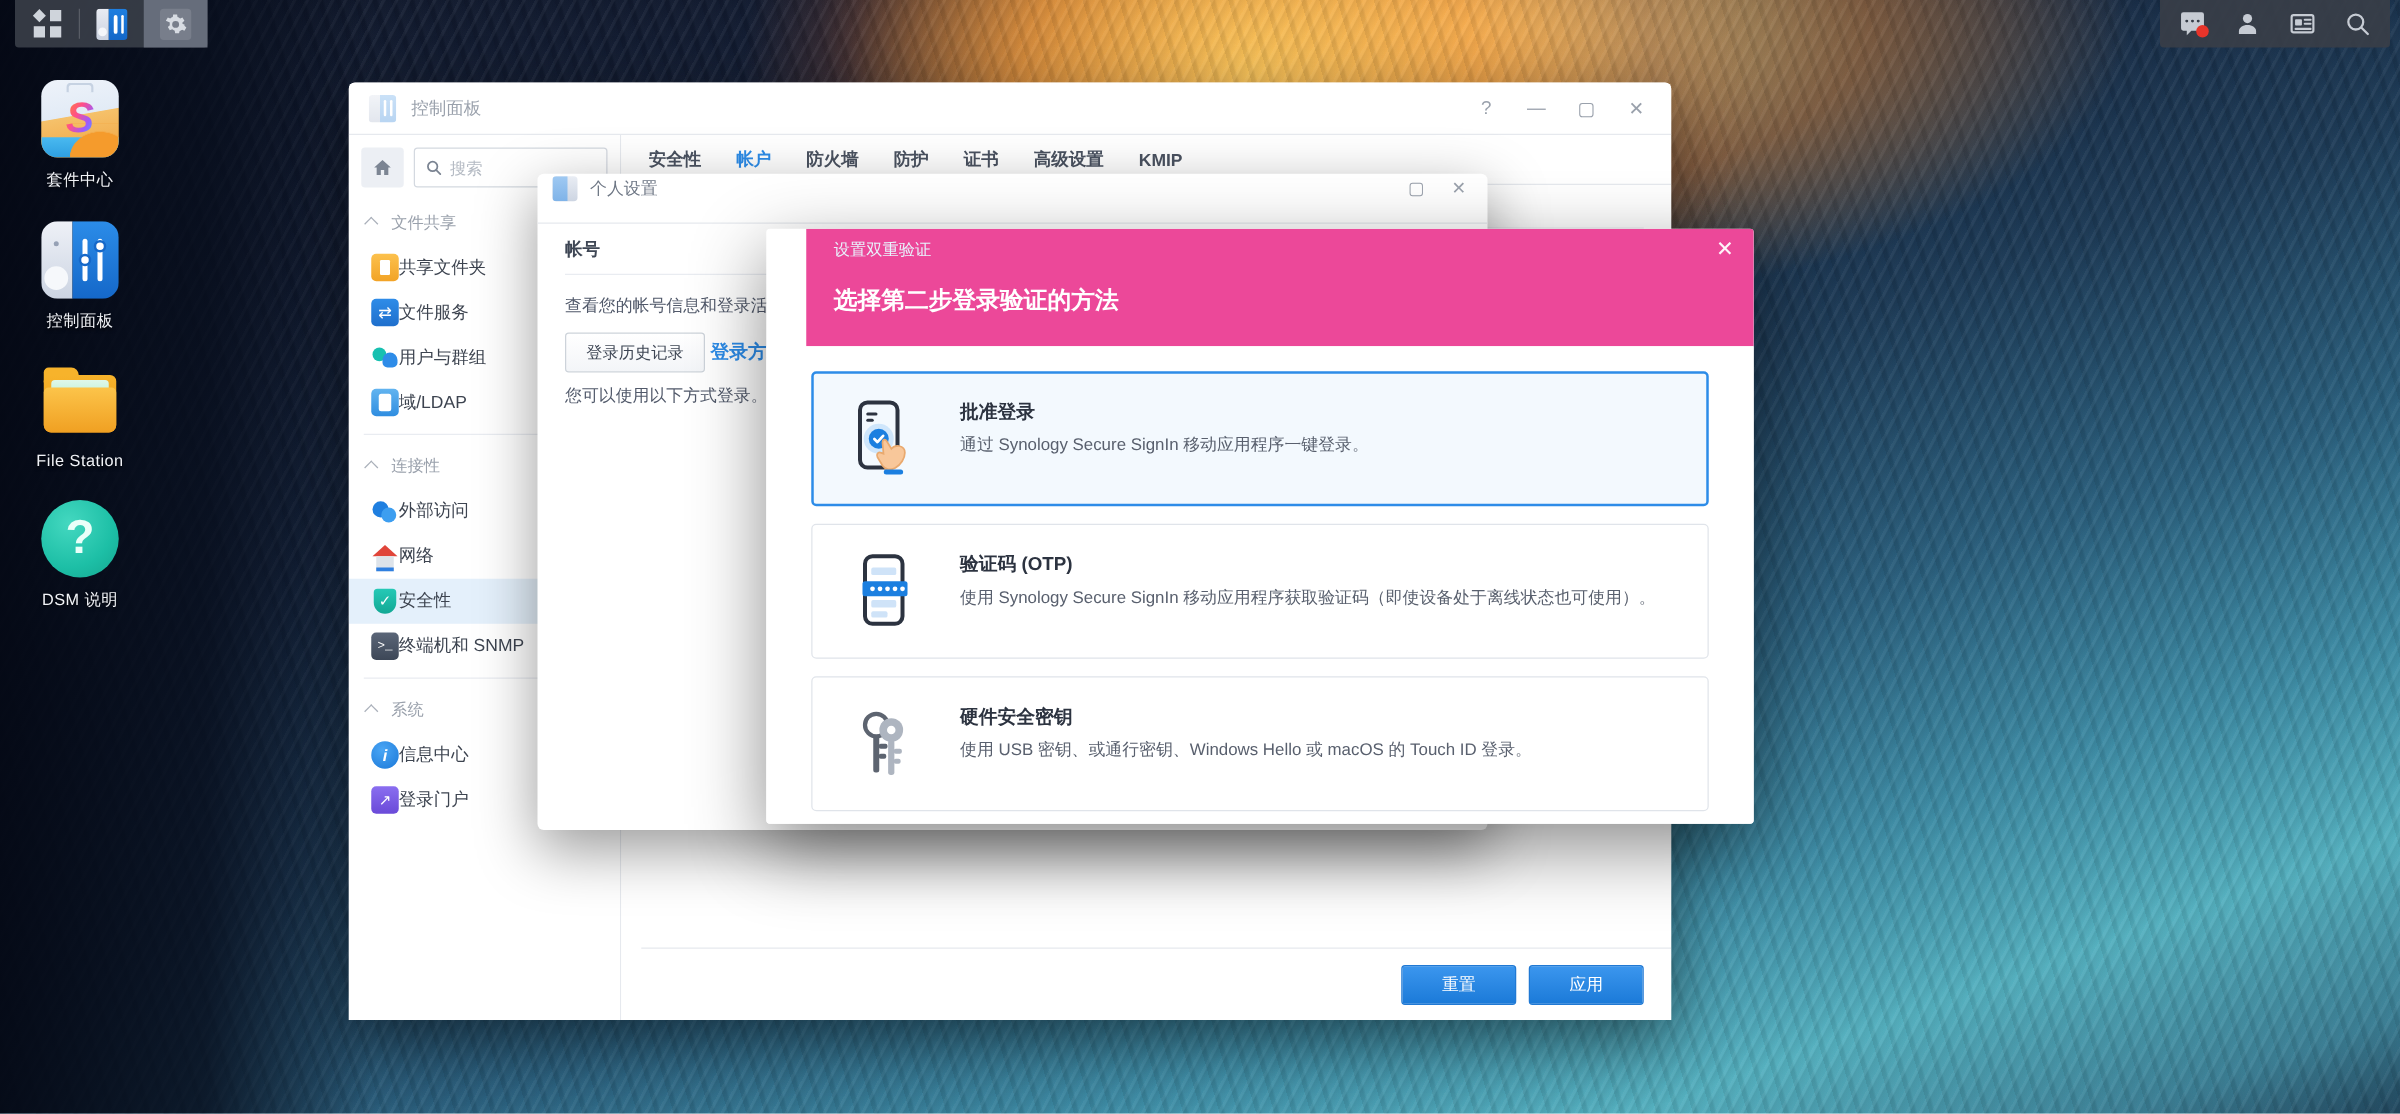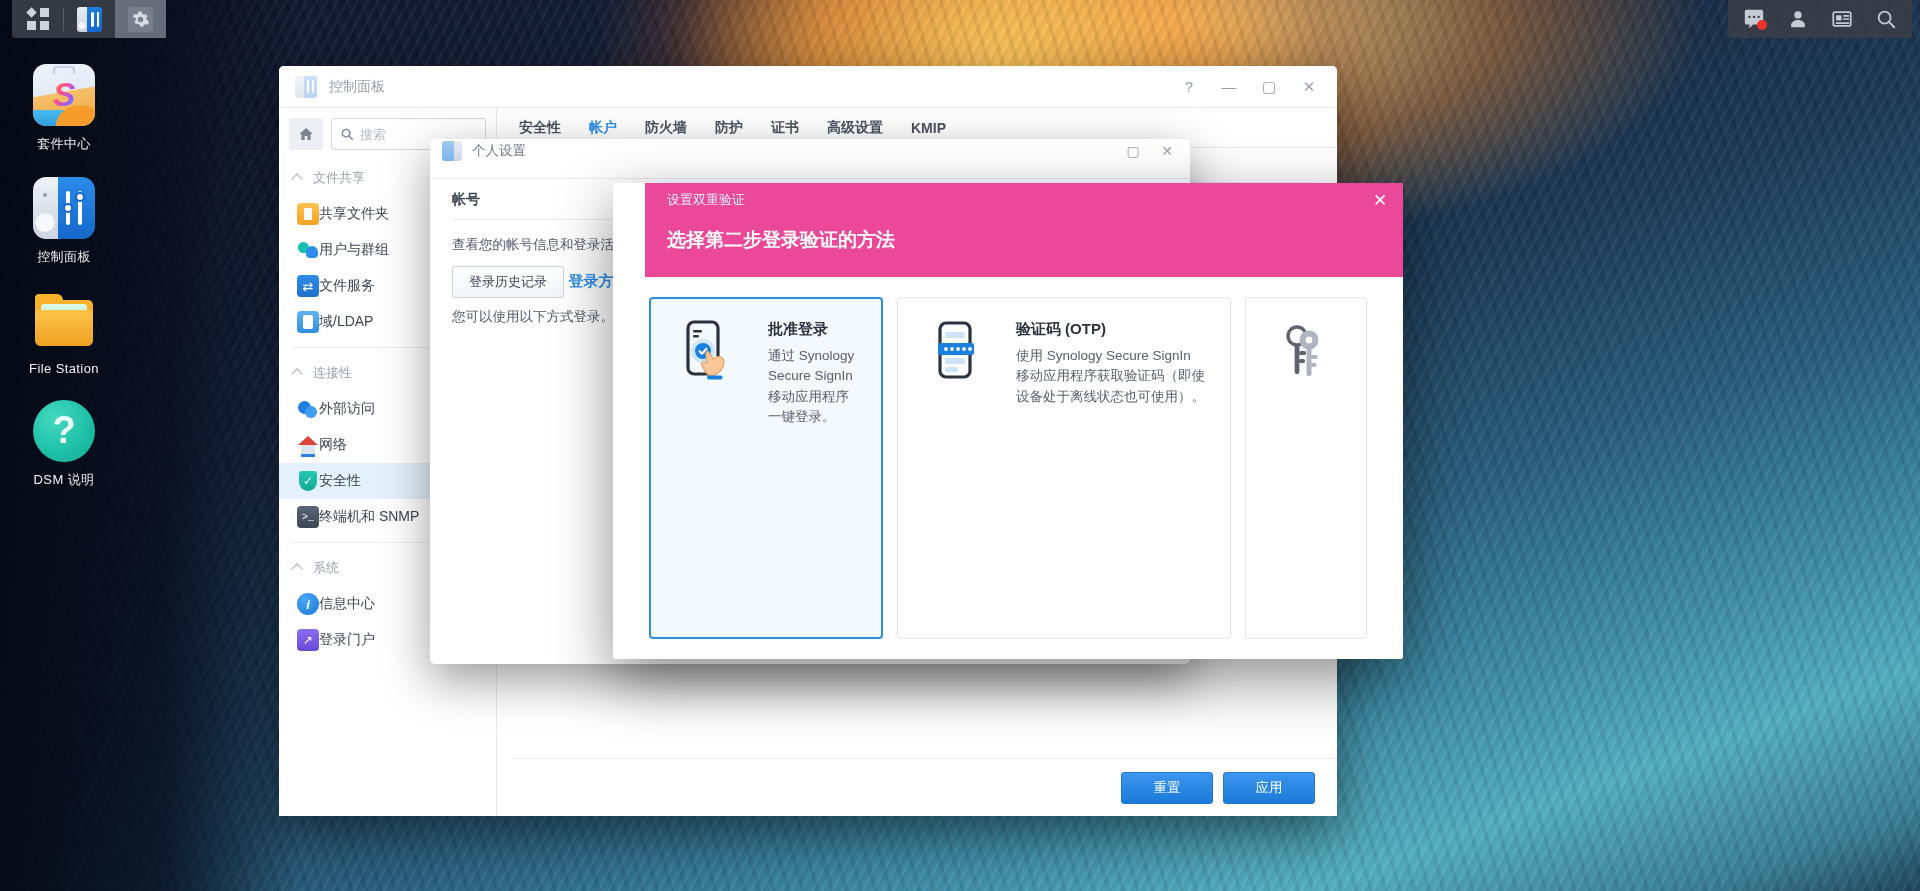--- a/index.html
+++ b/index.html
@@ -340,21 +340,21 @@
     z-index: 50; overflow: hidden; display: flex; flex-direction: column;
   }
   .m-head { background: #ec4899; color: #fff; padding: 0; margin-left: 32px; }
   .m-bar { height: 34px; display: flex; align-items: center; padding: 0 8px 0 22px; }
   .m-bar .t { font-size: 13px; color: #e8f3fd; }
   .m-close {
     margin-left: auto; width: 30px; height: 30px; display:flex;align-items:center;justify-content:center;
     color:#fff; font-size: 17px; cursor: pointer; opacity: .95;
   }
   .m-h1 { font-size: 19px; font-weight: bold; padding: 10px 22px 24px; }
-  .m-body { flex: 1; padding: 20px 36px; display: flex; flex-direction: row; gap: 14px; background: #fff; }
+  .m-body { flex: 1; padding: 20px 36px; display: flex; flex-direction: column; gap: 14px; background: #fff; }
 
   .opt-card {
     border: 1px solid #e0e4ea; border-radius: 4px; background: #fff;
     display: flex; align-items: flex-start; gap: 22px; padding: 20px 24px;
     cursor: pointer;
   }
   .opt-card.sel { border: 2px solid #2d8ce8; background: #f3f9fe; padding: 19px 23px; }
   .opt-ic { width: 72px; flex: none; display:flex; align-items:center; justify-content:center; }
   .opt-txt { padding-top: 2px; }
   .opt-title { font-size: 15px; font-weight: bold; color: #2c3340; margin-bottom: 7px; }
@@ -495,26 +495,26 @@
 
         <div class="side-group-hd">
           <span class="chev"></span>
           <span>文件共享</span>
         </div>
         <div class="side-item">
           <span class="si-ic ic-shared"></span>
           <span>共享文件夹</span>
         </div>
         <div class="side-item">
+          <span class="si-ic ic-fileserv"></span>
+          <span>文件服务</span>
+        </div>
+        <div class="side-item">
           <span class="si-ic ic-users"></span>
           <span>用户与群组</span>
-        </div>
-        <div class="side-item">
-          <span class="si-ic ic-fileserv"></span>
-          <span>文件服务</span>
         </div>
         <div class="side-item">
           <span class="si-ic ic-ldap"></span>
           <span>域/LDAP</span>
         </div>
 
         <div class="side-div"></div>
 
         <div class="side-group-hd">
           <span class="chev"></span>
@@ -671,18 +671,22 @@
             </g>
             <g fill="#aeb5c0">
               <circle cx="34" cy="22" r="9.5"></circle>
               <rect x="31.5" y="30" width="5" height="28" rx="2.2"></rect>
               <rect x="36" y="37" width="6.5" height="4" rx="1.6"></rect>
               <rect x="36" y="45" width="5.5" height="4" rx="1.6"></rect>
               <circle cx="34" cy="22" r="3.4" fill="#fff"></circle>
             </g>
           </svg>
         </div>
+        <div class="opt-txt">
+          <div class="opt-title">硬件安全密钥</div>
+          <div class="opt-desc">使用 USB 密钥、或通行密钥、Windows Hello 或 macOS 的 Touch ID 登录。</div>
+        </div>
       </div>
 
     </div>
   </div>
 
 </div>
 
 </body></html>

